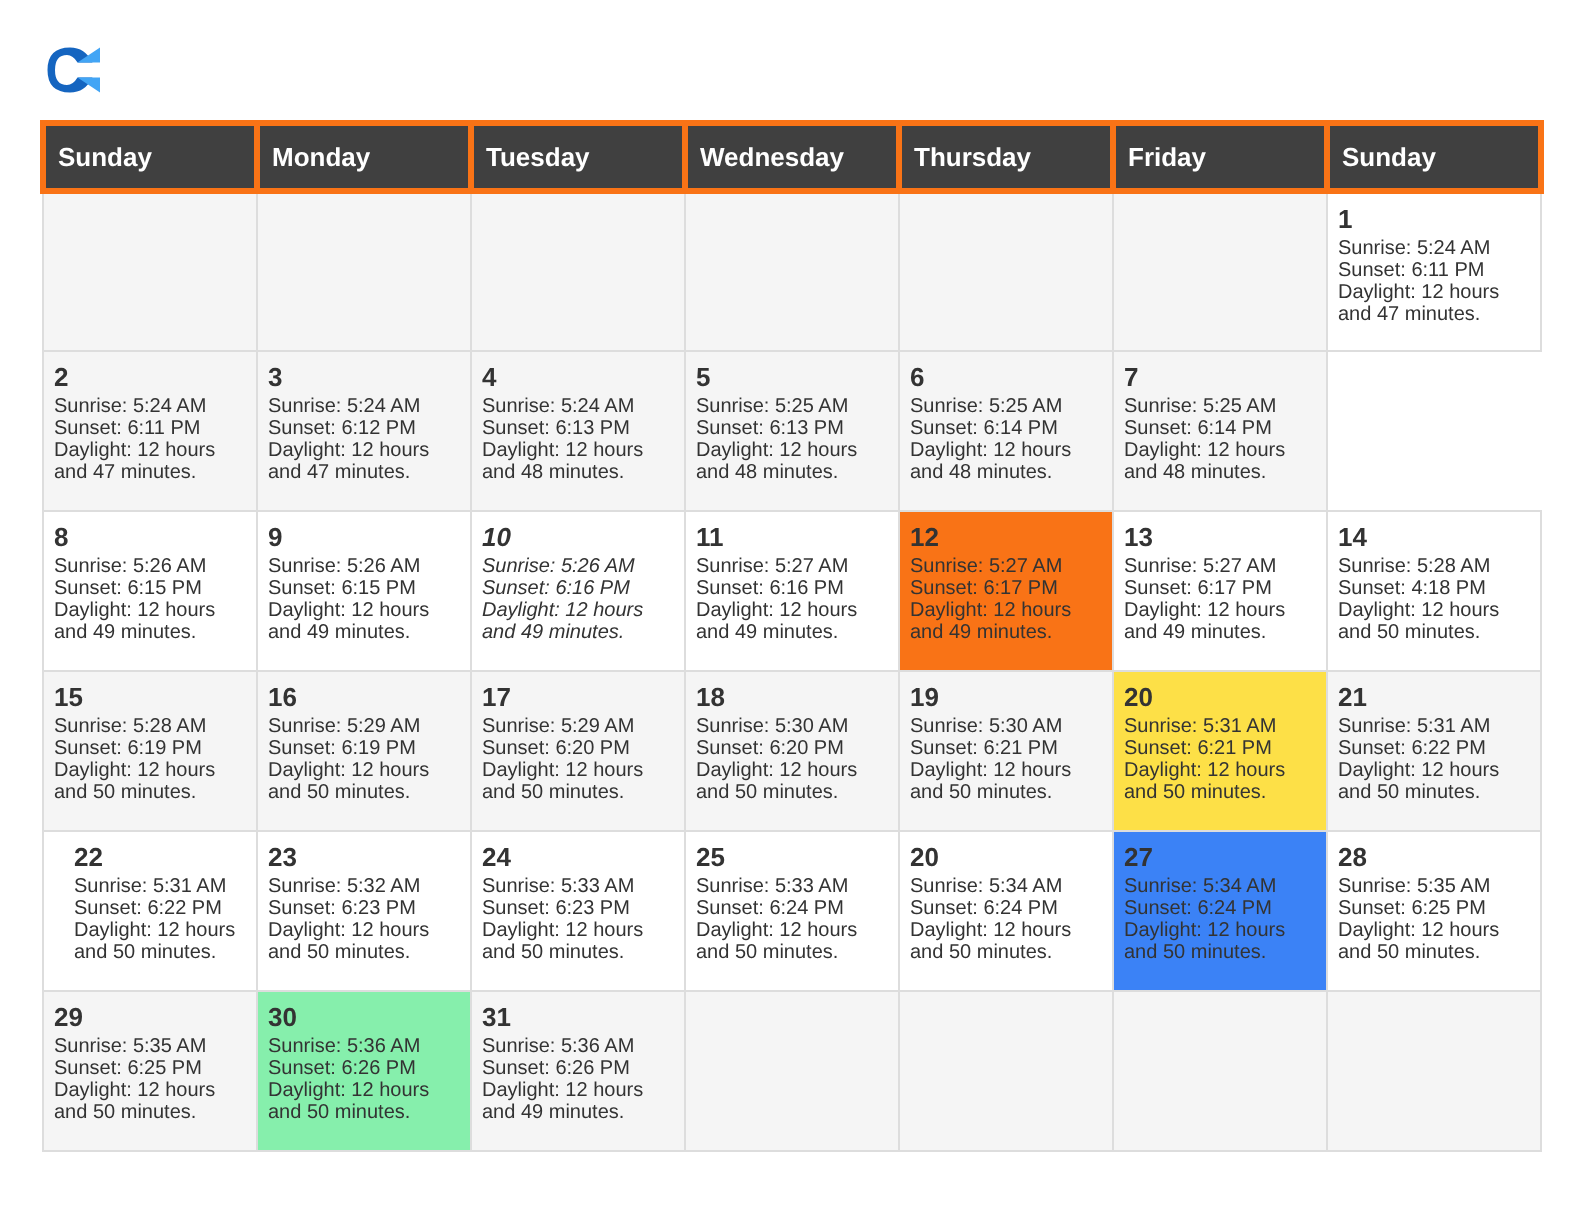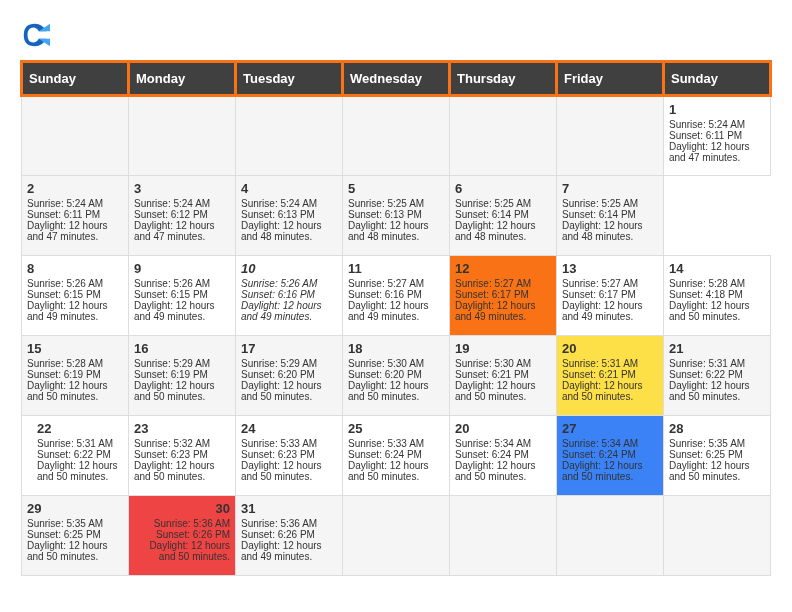--- a/index.html
+++ b/index.html
@@ -242,21 +242,21 @@
         <td style="background-color: rgb(255, 255, 255);"><span class="day-number">28</span>
             <span>Sunrise: 5:35 AM</span><br>
             <span>Sunset: 6:25 PM</span><br>
             <span>Daylight: 12 hours and 50 minutes.</span></td>
       </tr>
       <tr>
         <td style="background-color: rgb(245, 245, 245);"><span class="day-number">29</span>
             <span>Sunrise: 5:35 AM</span><br>
             <span>Sunset: 6:25 PM</span><br>
             <span>Daylight: 12 hours and 50 minutes.</span></td>
-        <td style="background-color: #ef4444; text-align: right;"><span class="day-number">30</span>
+        <td style="background-color: #86efac;"><span class="day-number">30</span>
             <span>Sunrise: 5:36 AM</span><br>
             <span>Sunset: 6:26 PM</span><br>
             <span>Daylight: 12 hours and 50 minutes.</span></td>
         <td style="background-color: rgb(245, 245, 245);"><span class="day-number">31</span>
             <span>Sunrise: 5:36 AM</span><br>
             <span>Sunset: 6:26 PM</span><br>
             <span>Daylight: 12 hours and 49 minutes.</span></td>
         <td class="empty-cell"></td>
         <td class="empty-cell"></td>
         <td class="empty-cell"></td>

